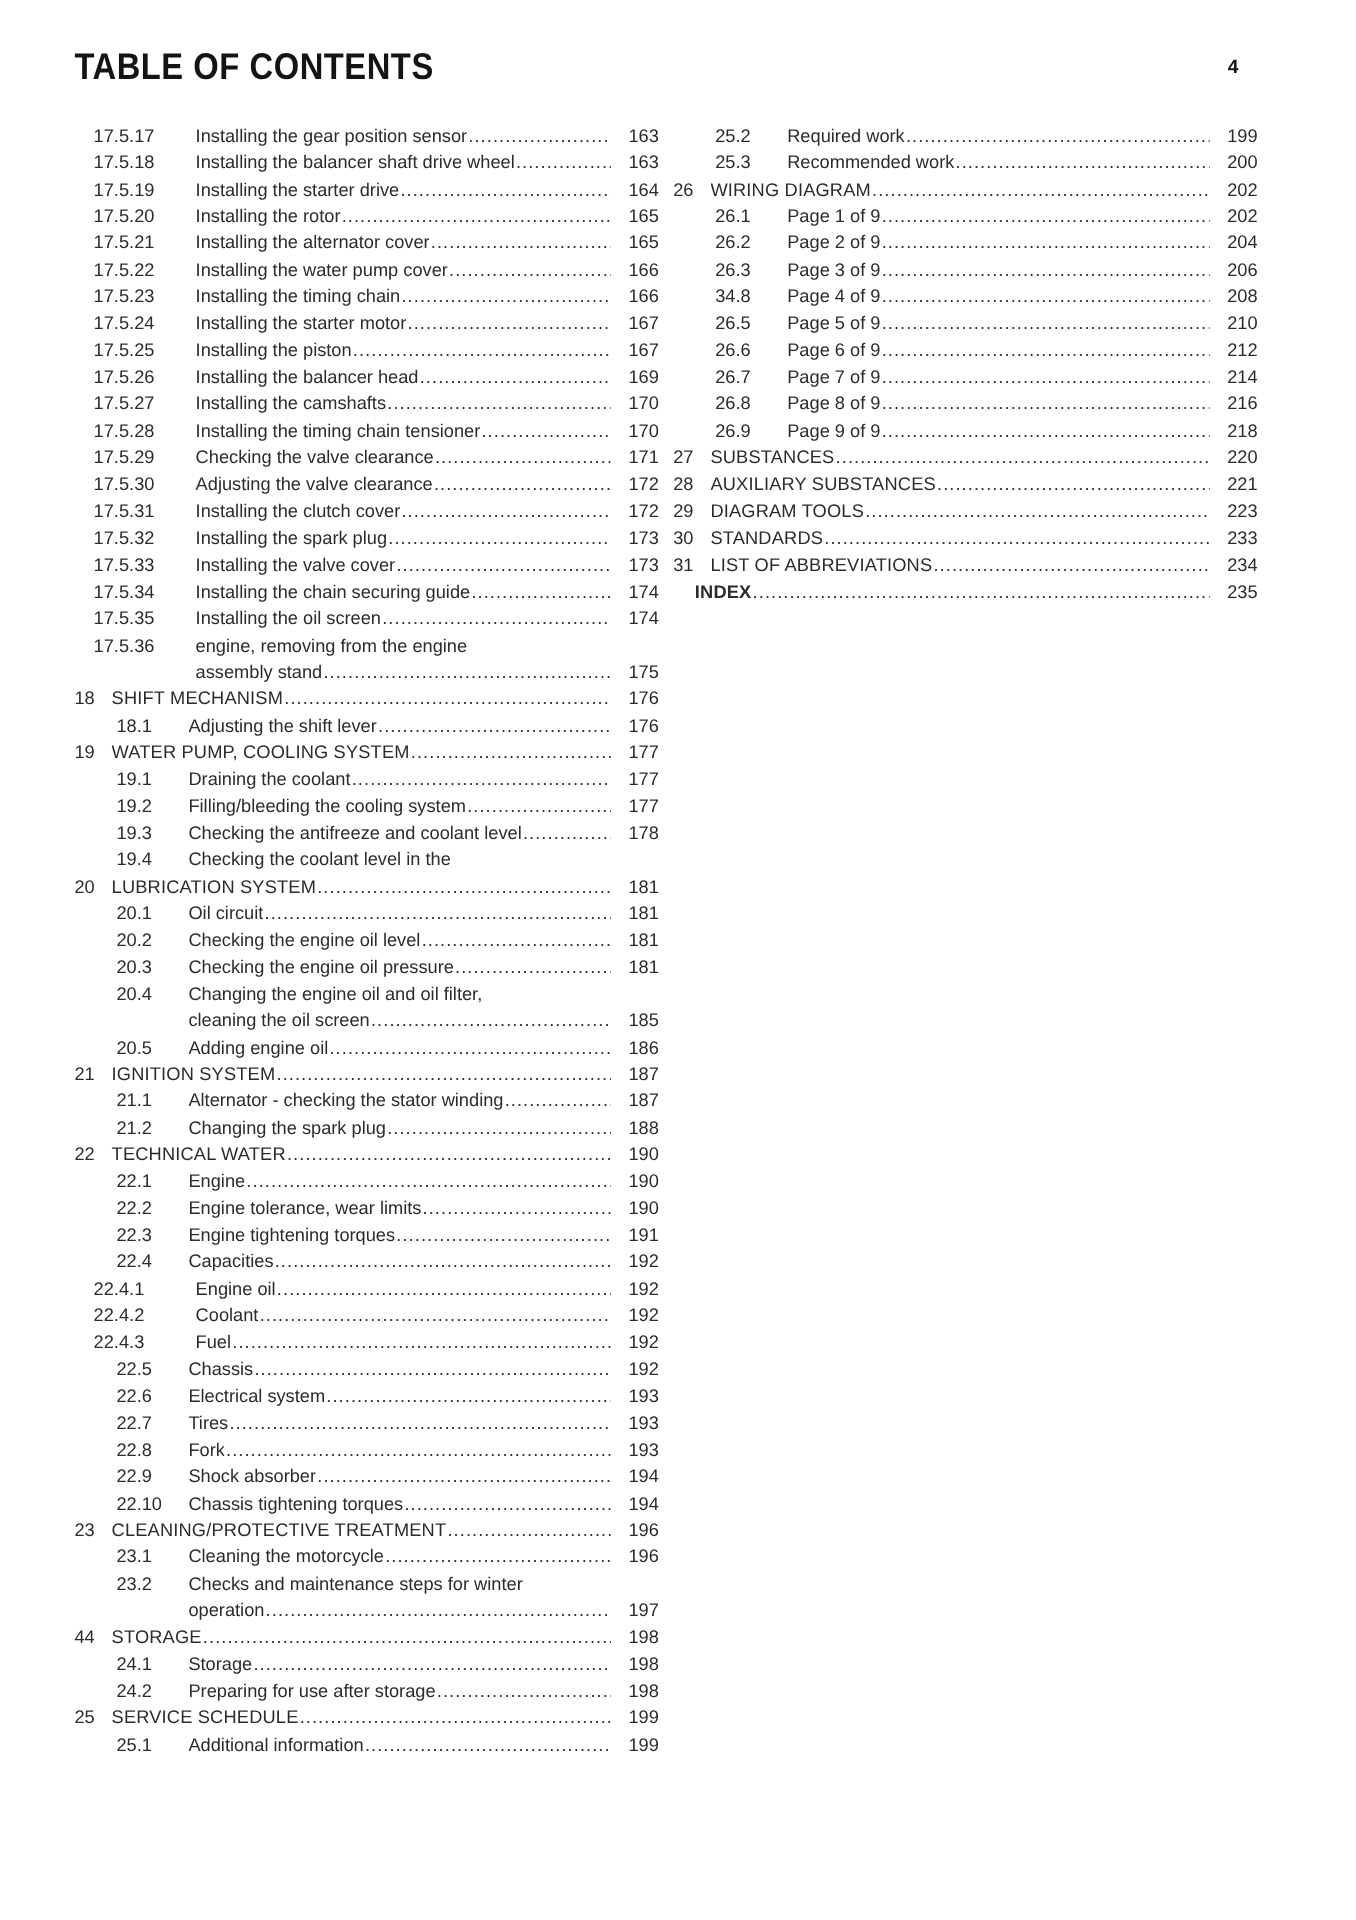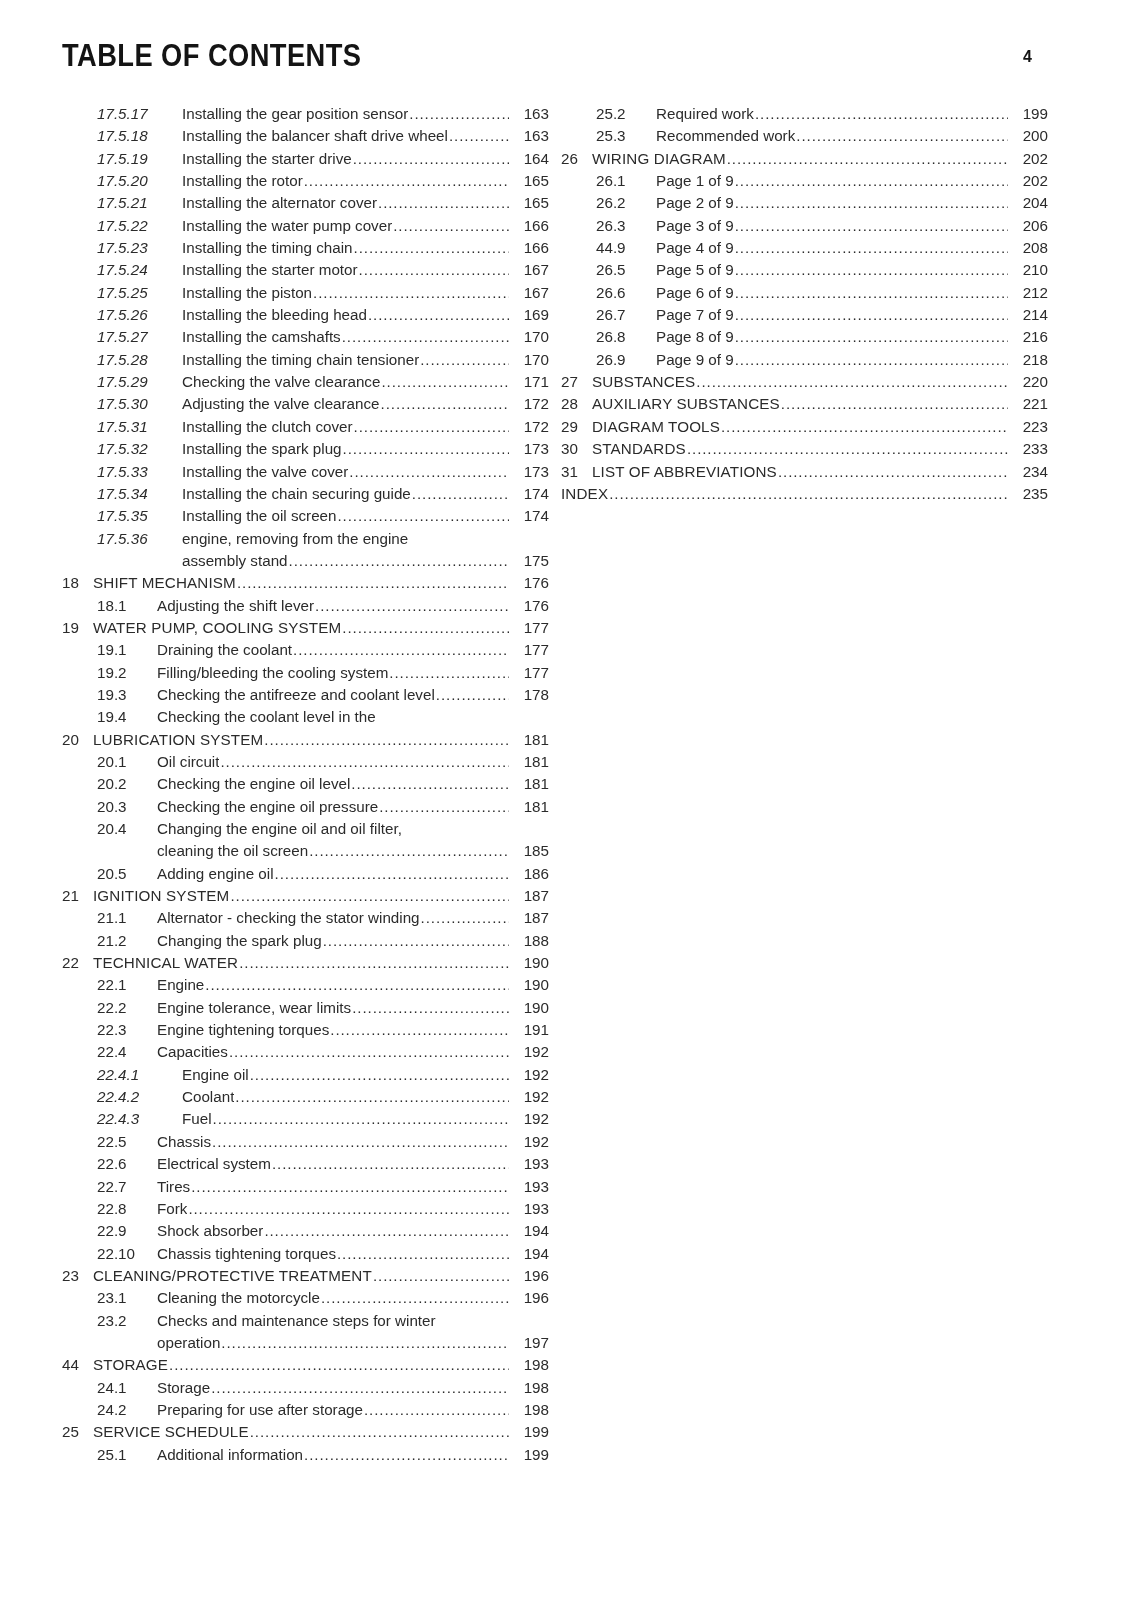--- a/index.html
+++ b/index.html
@@ -92,21 +92,21 @@
   .toc-entry .pageno {
     flex: 0 0 auto;
     text-align: right;
     min-width: 33px;
     padding-left: 6px;
   }
 
   
   .lvl1 .num   { width: 31px; margin-left: 10px; }
   .lvl2 .num   { width: 60px; margin-left: 45px; }
-  .lvl3 .num   { width: 85px; margin-left: 45px; font-style: italic; }
+  .lvl3 .num   { width: 85px; margin-left: 26px; }
 
   
   .toc-entry.cont .num { visibility: hidden; }
   .toc-entry.noleader .leader { visibility: hidden; }
   .toc-entry.noleader .pageno { visibility: hidden; }
 
   
   .chapter .title { letter-spacing: 0.15px; }
 </style>
 </head>
@@ -168,21 +168,21 @@
         <span class="pageno">167</span>
       </div>
       <div class="toc-entry lvl3">
         <span class="num">17.5.25</span>
         <span class="title">Installing the piston</span>
         <span class="leader"></span>
         <span class="pageno">167</span>
       </div>
       <div class="toc-entry lvl3">
         <span class="num">17.5.26</span>
-        <span class="title">Installing the bleeding head</span>
+        <span class="title">Installing the balancer head</span>
         <span class="leader"></span>
         <span class="pageno">169</span>
       </div>
       <div class="toc-entry lvl3">
         <span class="num">17.5.27</span>
         <span class="title">Installing the camshafts</span>
         <span class="leader"></span>
         <span class="pageno">170</span>
       </div>
       <div class="toc-entry lvl3">
@@ -517,21 +517,21 @@
         <span class="leader"></span>
         <span class="pageno">204</span>
       </div>
       <div class="toc-entry lvl2">
         <span class="num">26.3</span>
         <span class="title">Page 3 of 9</span>
         <span class="leader"></span>
         <span class="pageno">206</span>
       </div>
       <div class="toc-entry lvl2">
-        <span class="num">44.9</span>
+        <span class="num">34.8</span>
         <span class="title">Page 4 of 9</span>
         <span class="leader"></span>
         <span class="pageno">208</span>
       </div>
       <div class="toc-entry lvl2">
         <span class="num">26.5</span>
         <span class="title">Page 5 of 9</span>
         <span class="leader"></span>
         <span class="pageno">210</span>
       </div>
@@ -583,18 +583,18 @@
         <span class="leader"></span>
         <span class="pageno">233</span>
       </div>
       <div class="toc-entry lvl1 chapter">
         <span class="num">31</span>
         <span class="title">LIST OF ABBREVIATIONS</span>
         <span class="leader"></span>
         <span class="pageno">234</span>
       </div>
       <div class="toc-entry lvl1 chapter">
-        <span class="title" style="margin-left: 10px;">INDEX</span>
+        <span class="title" style="margin-left: 28px; font-weight: bold;">INDEX</span>
         <span class="leader"></span>
         <span class="pageno">235</span>
       </div>
     </div>
 </div>
 
 </body></html>

